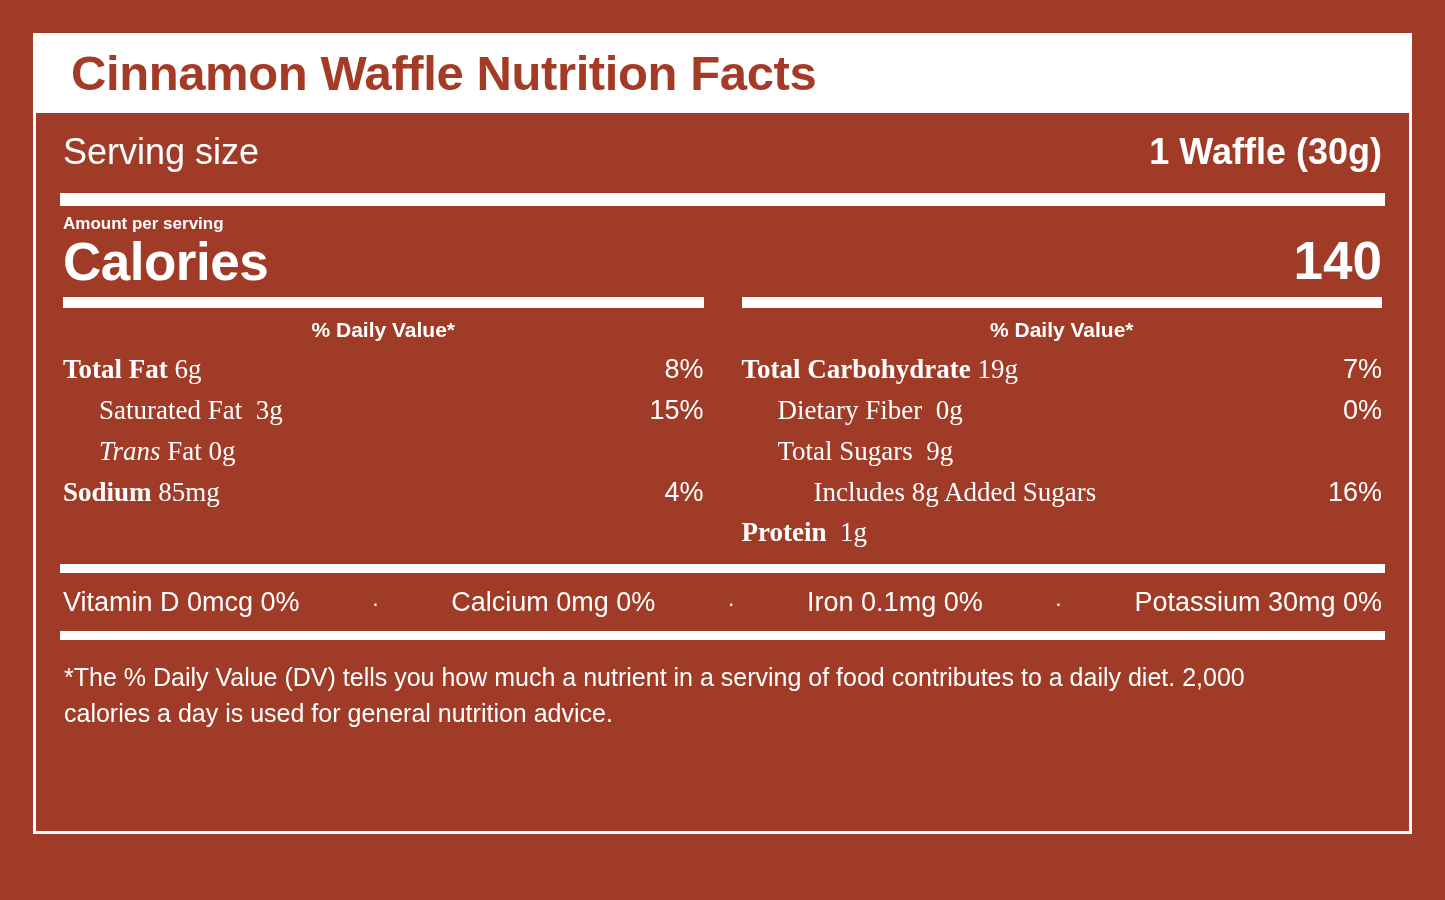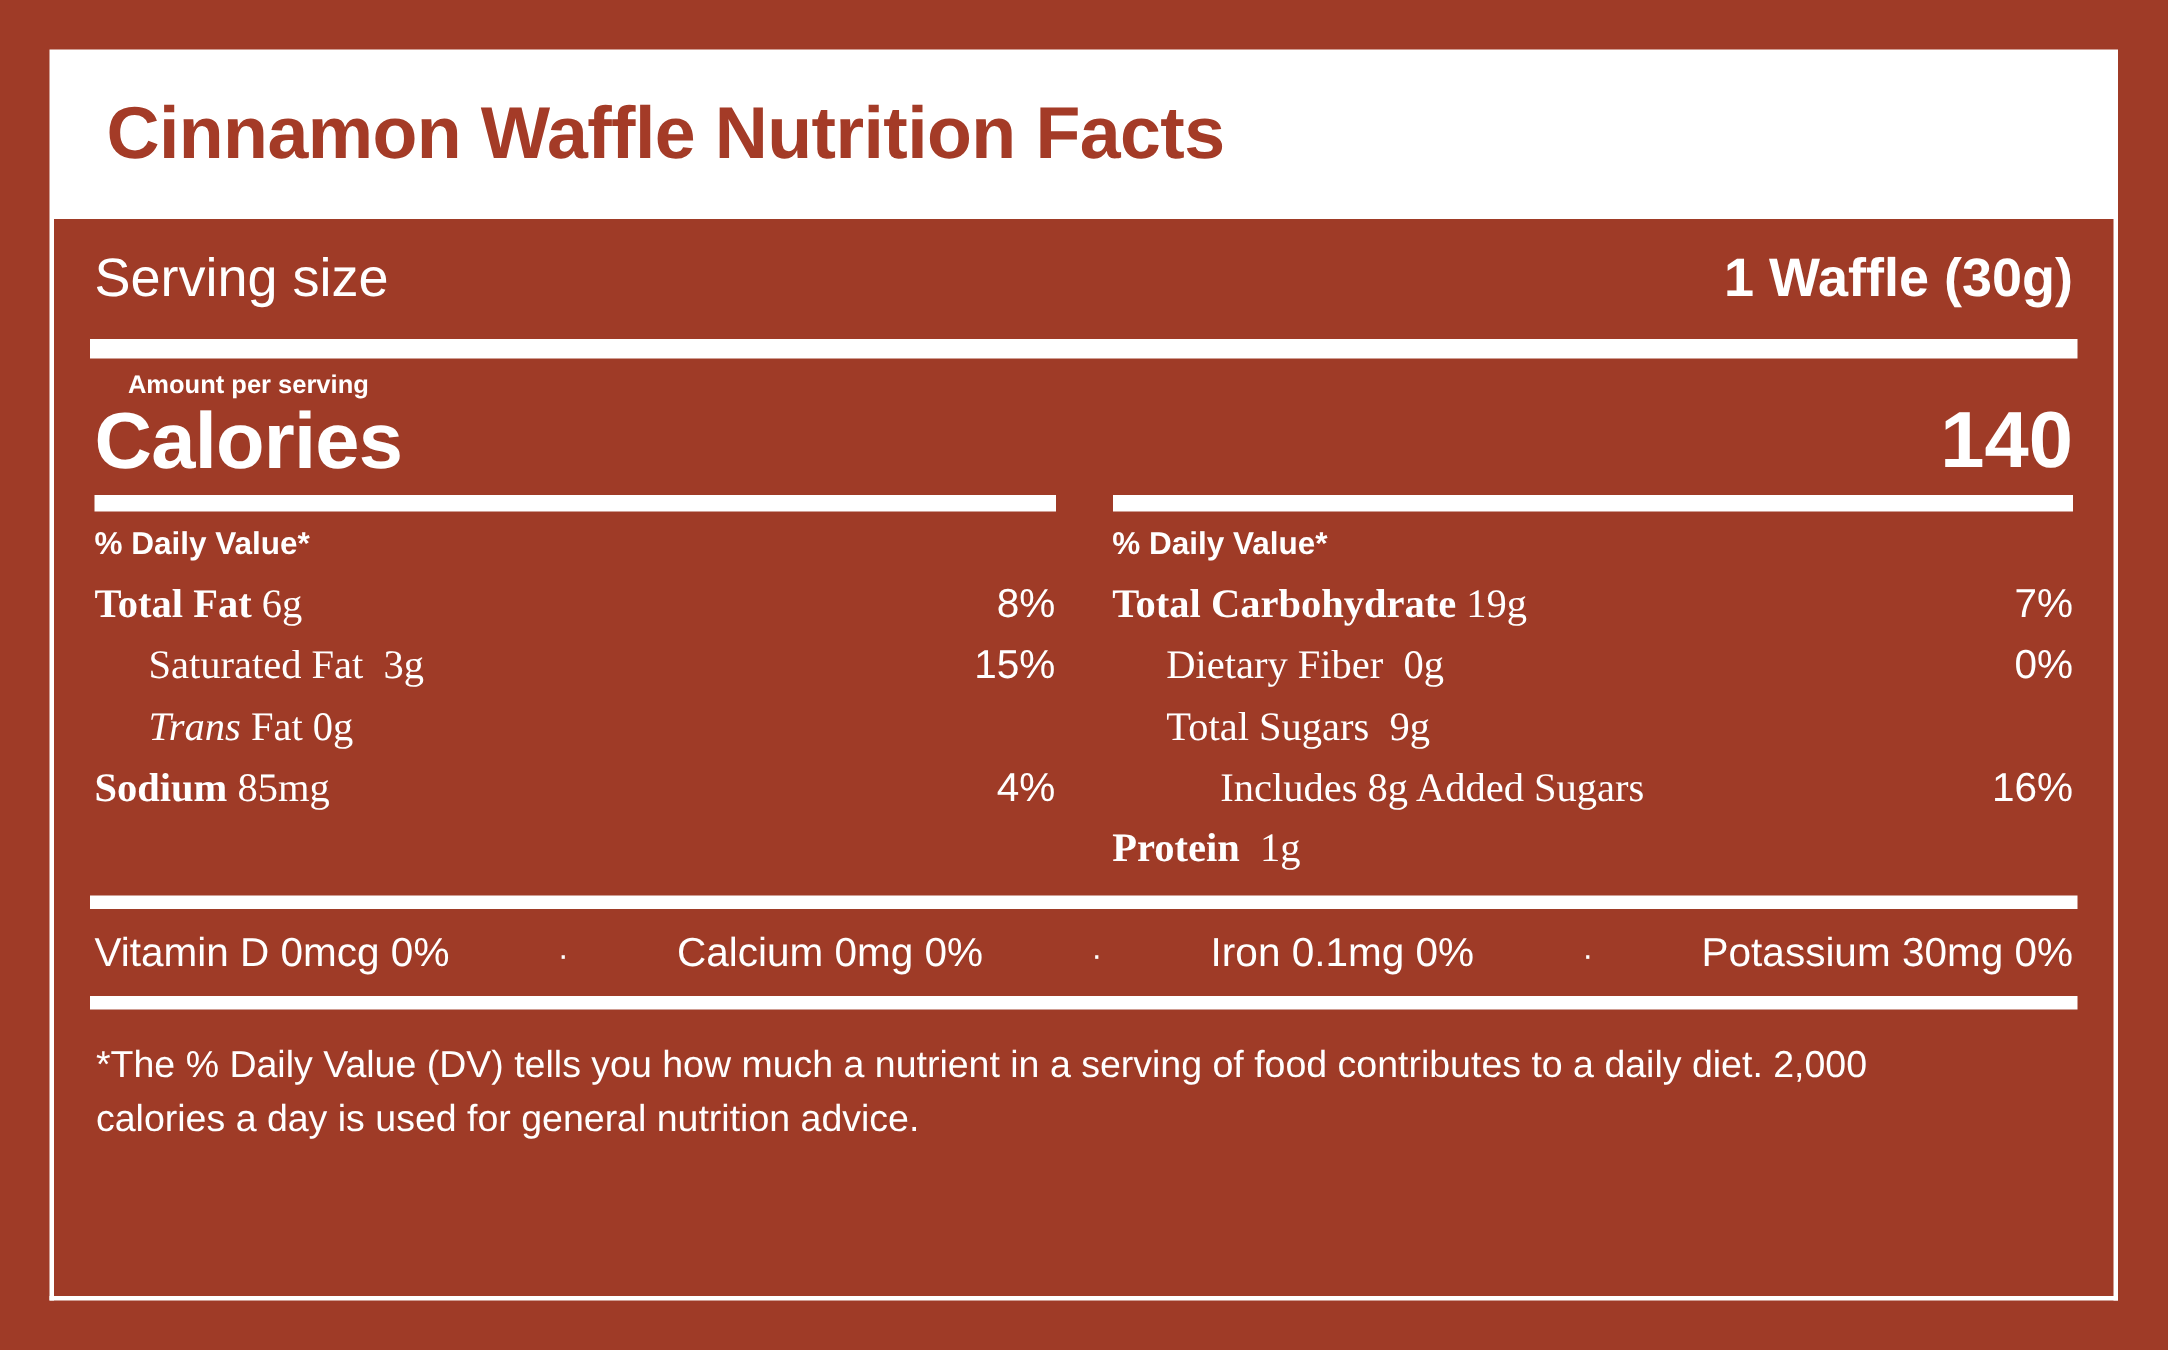--- a/index.html
+++ b/index.html
@@ -19,21 +19,21 @@
     left: 33px;
     top: 33px;
     width: 1379px;
     height: 829px;
     box-sizing: border-box;
   }
 
   
   .title-band {
     background: #ffffff;
-    height: 113px;
+    height: 80px;
     box-sizing: border-box;
     display: flex;
     align-items: center;
     padding: 0 38px;
   }
   .title-text {
     color: #a43b27;
     font-size: 49px;
     font-weight: bold;
     letter-spacing: -0.4px;
@@ -71,21 +71,20 @@
   }
   .serving-label { font-weight: normal; }
   .serving-value { font-weight: bold; }
 
   
   .calories-block {
     padding: 9px 3px 8px 3px;
     display: flex;
     justify-content: space-between;
     align-items: flex-end;
-    text-align: center;
   }
   .amount-per-serving {
     font-size: 17px;
     font-weight: bold;
     line-height: 1.1;
     margin-bottom: 1px;
   }
   .calories-word {
     font-size: 53px;
     font-weight: bold;
@@ -101,21 +100,21 @@
 
   
   .columns {
     display: flex;
     gap: 38px;
     padding: 0 3px;
   }
   .col { flex: 1 1 0; min-width: 0; }
 
   .dv-header {
-    text-align: left;
+    text-align: center;
     font-size: 21px;
     font-weight: bold;
     padding: 10px 0 7px 0;
   }
 
   .nrow {
     display: flex;
     justify-content: space-between;
     align-items: baseline;
     font-size: 27px;

